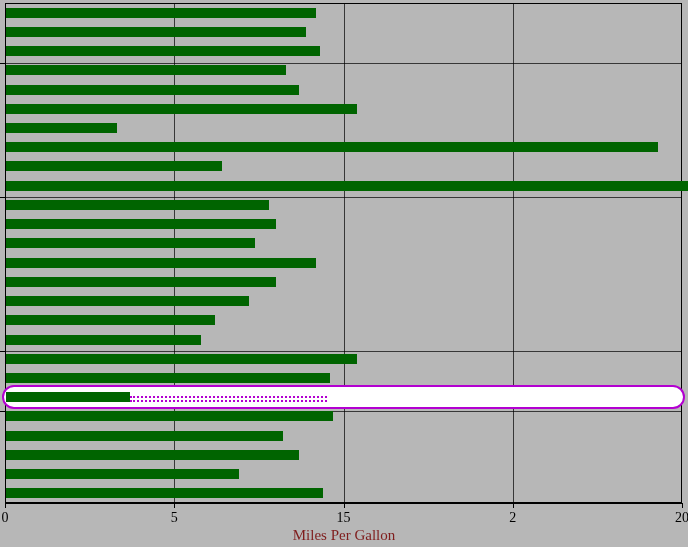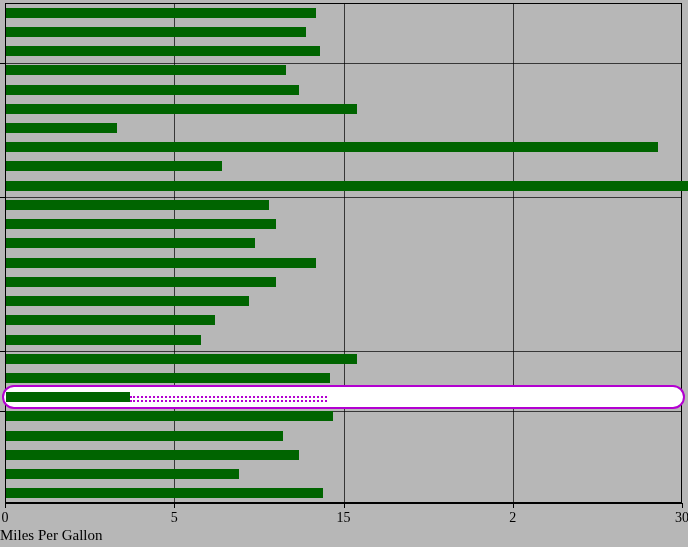--- a/index.html
+++ b/index.html
@@ -45,22 +45,23 @@
     top: 510px;
     font-size: 14px;
     color: #000;
     transform: translateX(-50%);
   }
   .xlabel {
     position: absolute;
     top: 527px;
     left: 0;
     width: 688px;
+    text-align: center;
     font-size: 15px;
-    color: #000000;
+    color: #7f1d1d;
   }
   .vgrid {
     position: absolute;
     top: 3px;
     height: 500px;
     width: 0;
     border-left: 1px solid rgba(0,0,0,0.7);
   }
   .hgrid {
     position: absolute;
@@ -164,17 +165,17 @@
   <div id="xticks">
       <div class="tick" style="left: 5px;"></div>
       <div class="tick-label" style="left: 5px;">0</div>
       <div class="tick" style="left: 174.25px;"></div>
       <div class="tick-label" style="left: 174.25px;">5</div>
       <div class="tick" style="left: 343.5px;"></div>
       <div class="tick-label" style="left: 343.5px;">15</div>
       <div class="tick" style="left: 512.75px;"></div>
       <div class="tick-label" style="left: 512.75px;">2</div>
       <div class="tick" style="left: 682px;"></div>
-      <div class="tick-label" style="left: 682px;">30</div>
+      <div class="tick-label" style="left: 682px;">20</div>
     </div>
 
   <div class="xlabel">Miles Per Gallon</div>
 </div>
 
 </body></html>

